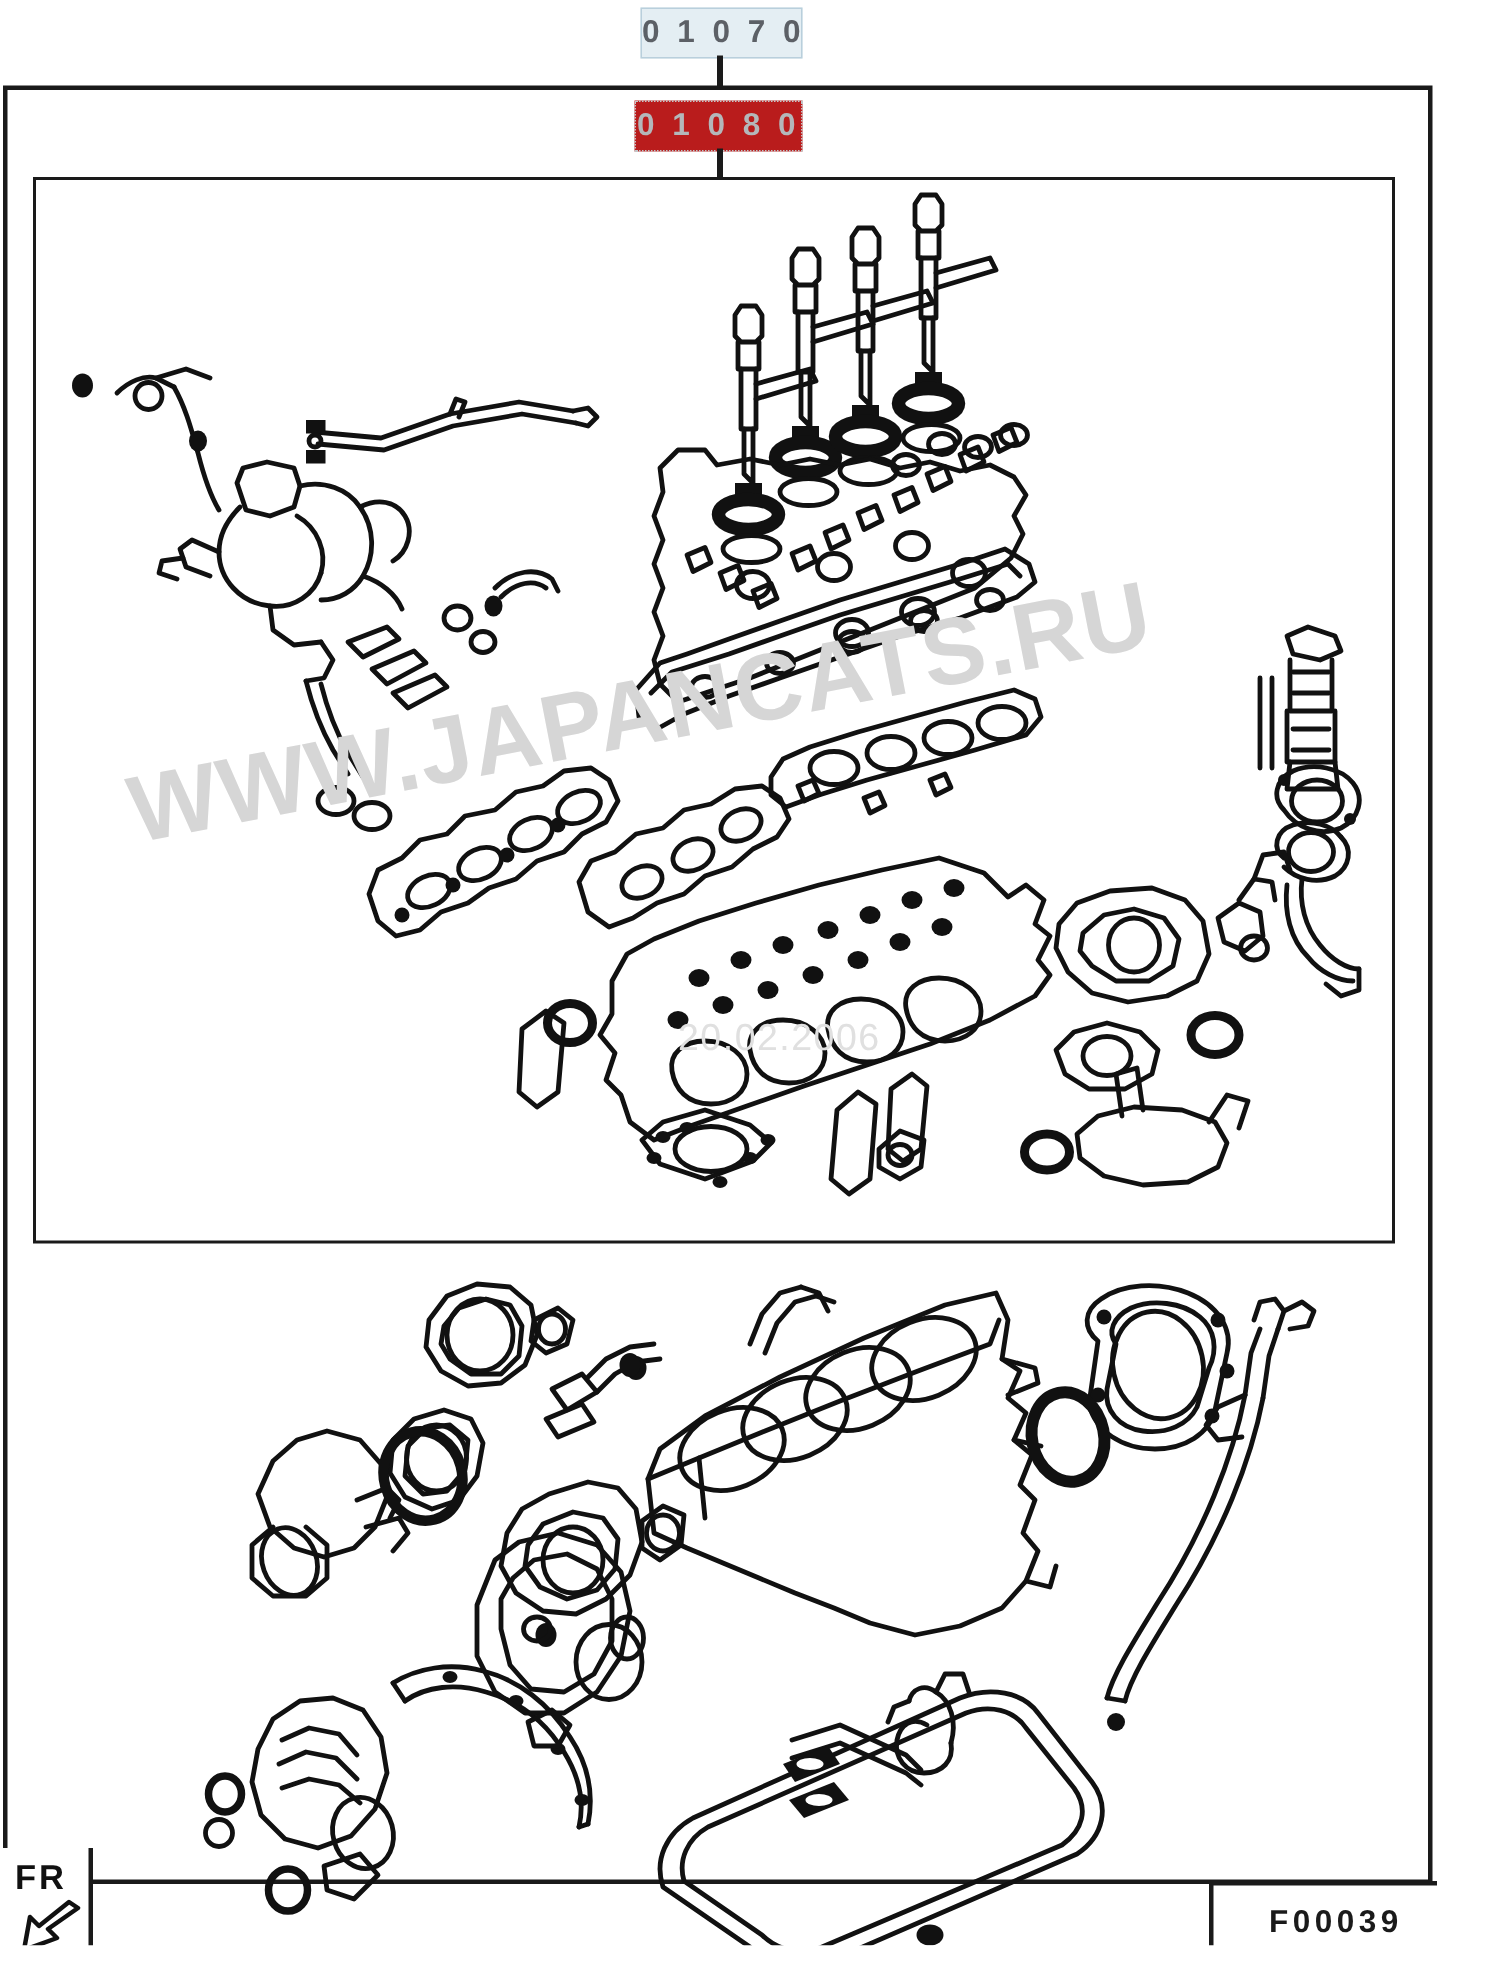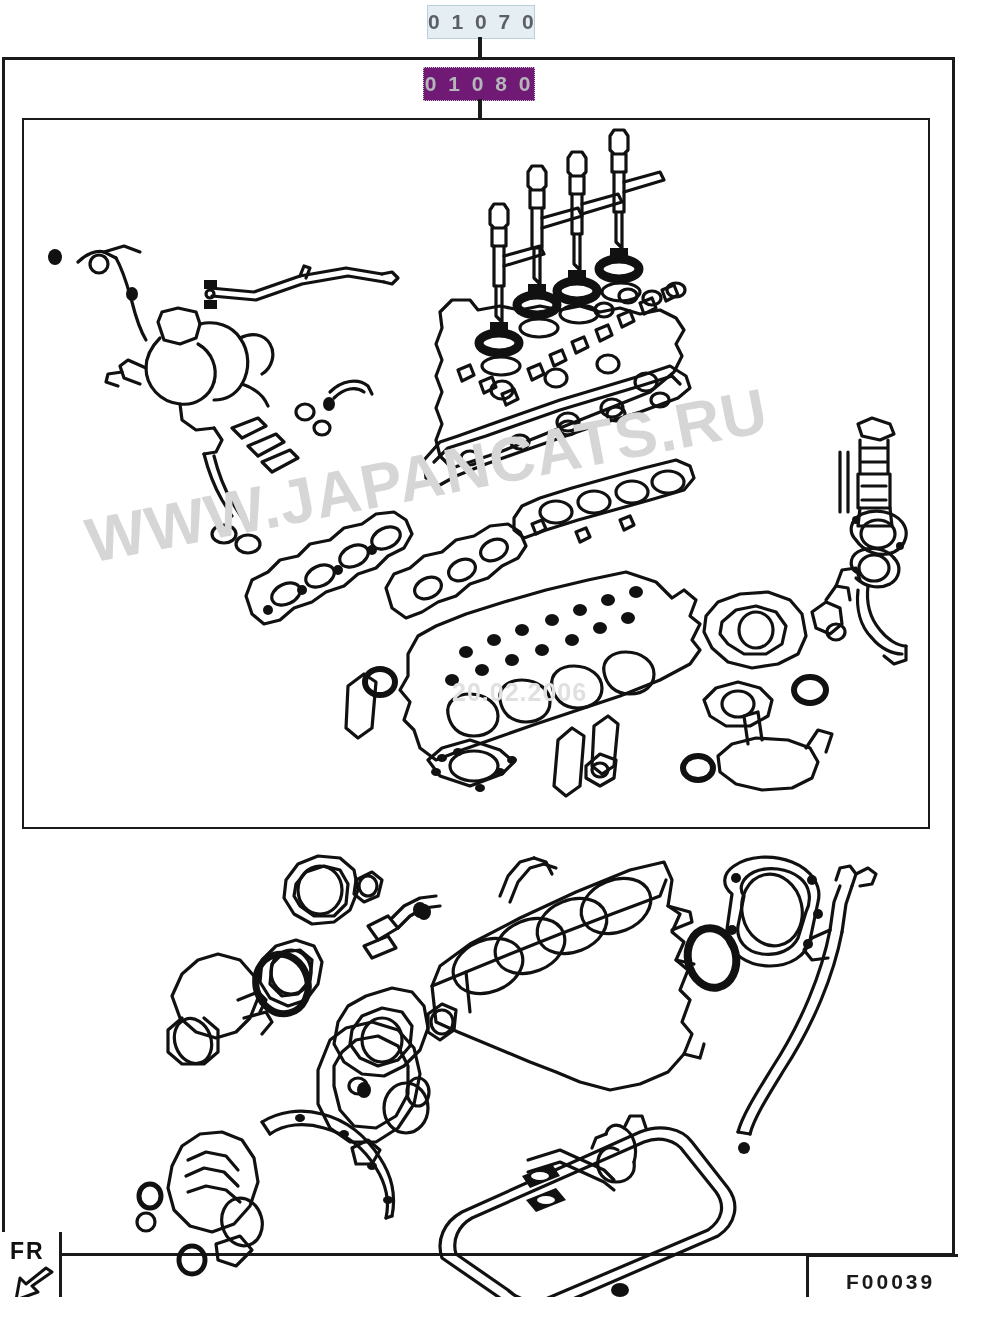--- a/index.html
+++ b/index.html
@@ -40,21 +40,21 @@
     border: 1px solid #b9cfdc;
   }
   #label-01080 {
     left: 423px;
     top: 67px;
     width: 110px;
     padding: 5px 0 6px 0;
     font-size: 21px;
     font-weight: 700;
     color: #b4b7ba;
-    background: #701a75;
+    background: #b91c1c;
     border: 1px dotted #c2c5c8;
   }
   .leader {
     position: absolute;
     width: 4px;
     background: #1a1a1a;
   }
   #leader-01070 { left: 478px; top: 37px;  height: 22px; }
   #leader-01080 { left: 478px; top: 99px;  height: 21px; }
 
@@ -174,21 +174,21 @@
     transform-origin: left top;
     white-space: nowrap;
     pointer-events: none;
     font-family: "Liberation Sans", sans-serif;
   }
   #watermark-date {
     position: absolute;
     left: 452px;
     top: 678px;
     font-size: 25px;
-    font-weight: 700;
+    font-weight: 400;
     color: #e0e0e0;
     letter-spacing: 1px;
     white-space: nowrap;
     pointer-events: none;
     font-family: "Liberation Sans", sans-serif;
   }
 
   
   .art {
     position: absolute;

